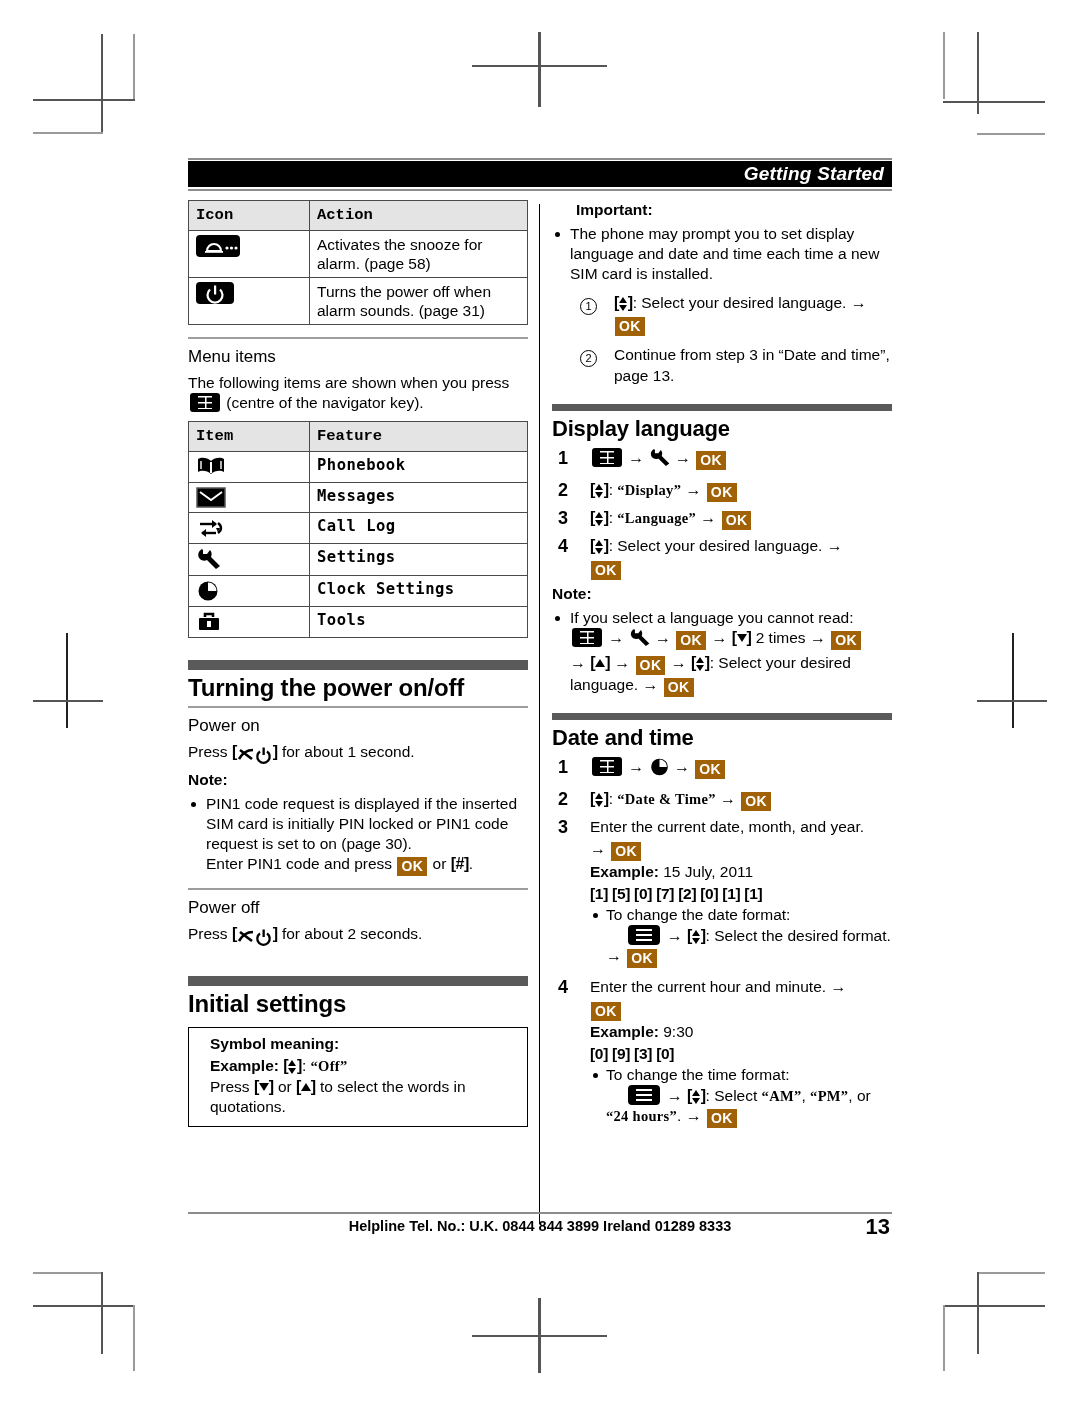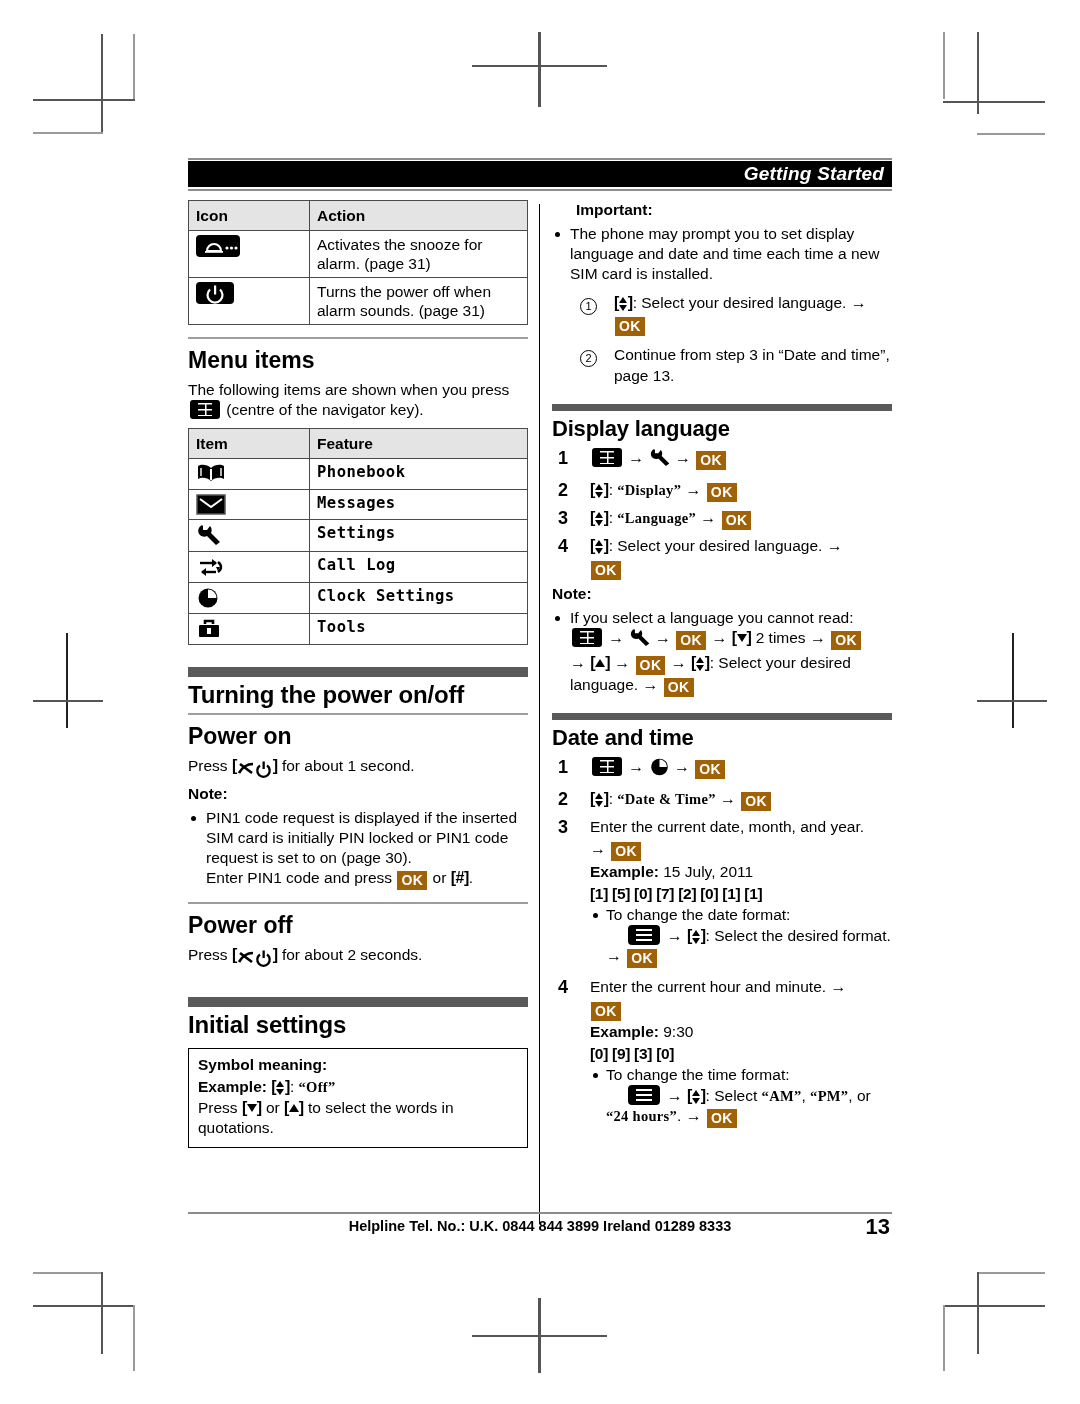--- a/index.html
+++ b/index.html
@@ -58,39 +58,40 @@
   }
 
   
   .p { font-size: 15.5px; line-height: 20px; margin: 6px 0 0 0; }
   .bold { font-weight: bold; }
   h2.sec {
     font-size: 24px; font-weight: bold; margin: 4px 0 0 0;
     letter-spacing: -.2px;
   }
   h3.sub {
-    font-size: 23px; font-weight: bold; margin: 8px 0 0 0;
+    font-size: 17px; font-weight: normal; margin: 8px 0 0 0;
   }
   .rule-thin { height: 2px; background: #9e9e9e; margin: 7px 0 0 0; }
   .rule-grey-block { height: 10px; background: #5a5a5a; margin: 14px 0 0 0; }
 
   
   table.tbl {
     border-collapse: collapse; width: 100%;
     margin-top: 2px;
   }
   table.tbl td, table.tbl th {
     border: 1px solid #4a4a4a;
     padding: 4px 7px;
     font-size: 15.5px; line-height: 19px;
     text-align: left; vertical-align: top;
   }
   table.tbl thead th {
     background: #e4e4e4; font-weight: bold; font-size: 15.5px;
     padding: 5px 7px;
+    font-family: Liberation Mono, monospace;
   }
   td.iconcell { text-align: center; vertical-align: middle; width: 106px; padding: 6px; }
   td.mono { font-family: "DejaVu Sans Mono", monospace; font-weight: bold; font-size: 14.5px; letter-spacing: .5px;}
   
   .ok {
     display: inline-block; background: #a16207; color: #fff;
     font-weight: bold; font-size: 14px; line-height: 16px;
     padding: 1px 4px 2px 4px; margin: 0 1px;
     vertical-align: -2px; letter-spacing: .4px;
     font-family: "Liberation Sans", sans-serif;
@@ -164,21 +165,21 @@
   .bul { position: relative; padding-left: 18px; margin-top: 4px;
          font-size: 15.5px; line-height: 20px; }
   .bul:before {
     content: ""; position: absolute; left: 3px; top: 8px;
     width: 5px; height: 5px; background: #000; border-radius: 50%;
   }
   .bul.sm { padding-left: 16px; }
 
   
   .box {
-    border: 1px solid #000; padding: 7px 9px 9px 9px; margin-top: 9px;
+    border: 1px solid #000; padding: 7px 9px 9px 21px; margin-top: 9px;
   }
   .mono {
     font-family: Liberation Serif, serif; font-weight: bold;
     font-size: 14.5px; letter-spacing: .3px;
   }
 
   
   #footer { position: absolute; left: 188px; top: 1212px; width: 704px; }
   .foot-rule { height: 2px; background: #8b8b8b; }
   .foot-row { position: relative; height: 34px; }
@@ -257,21 +258,21 @@
               <span style="display:inline-block;background:#000;border-radius:4px;width:44px;height:22px;position:relative;">
                 <svg width="44" height="22" viewBox="0 0 44 22" style="display:block">
                   <path d="M11 16 a7 7 0 0 1 14 0 z" fill="none" stroke="#fff" stroke-width="2"></path>
                   <rect x="9" y="16" width="18" height="1.8" fill="#fff"></rect>
                   <circle cx="31" cy="13" r="1.6" fill="#fff"></circle>
                   <circle cx="35.5" cy="13" r="1.6" fill="#fff"></circle>
                   <circle cx="40" cy="13" r="1.6" fill="#fff"></circle>
                 </svg>
               </span>
             </td>
-            <td>Activates the snooze for alarm. (page 31)</td>
+            <td>Activates the snooze for alarm. (page 58)</td>
           </tr>
           <tr>
             <td class="iconcell">
               <span style="display:inline-block;background:#000;border-radius:4px;width:38px;height:22px;">
                 <svg width="38" height="22" viewBox="0 0 38 22" style="display:block">
                   <path d="M14 7.5 a7.5 7.5 0 1 0 10 0" fill="none" stroke="#fff" stroke-width="2.2"></path>
                   <rect x="18" y="3.5" width="2.2" height="9" fill="#fff"></rect>
                 </svg>
               </span>
             </td>
@@ -312,45 +313,45 @@
           <tr>
             <td class="iconcell">
               <span>
                 <svg width="30" height="21" viewBox="0 0 30 21" style="display:block">
                   <rect x="1" y="1" width="28" height="19" fill="#000" stroke="#555" stroke-width="1.5"></rect>
                   <path d="M4 5 L15 13 L26 5" fill="none" stroke="#fff" stroke-width="2"></path>
                 </svg>
               </span>
             </td>
             <td class="mono">Messages</td>
-          </tr>
-          <tr>
-            <td class="iconcell">
-              <span>
-                <svg width="26" height="23" viewBox="0 0 26 23" style="display:block">
-                  <path d="M6 1 C2 3 1 8 4 11 C6 13 9 13 11 12 L20 21 L24 18 L15 9 C16 7 16 4 14 2 L11 6 L7 6 L7 2 Z" fill="#000"></path>
-                </svg>
-              </span>
-            </td>
-            <td class="mono">Settings</td>
           </tr>
           <tr>
             <td class="iconcell">
               <span>
                 <svg width="28" height="22" viewBox="0 0 28 22" style="display:block">
                   <path d="M4 7 L20 7" stroke="#000" stroke-width="2.4" fill="none"></path>
                   <path d="M16 3 L21 7 L16 11 Z" fill="#000"></path>
                   <path d="M22 6 C26 9 26 13 22 16" stroke="#000" stroke-width="2.4" fill="none"></path>
                   <path d="M22 15 L20 11 L24 11 Z" fill="#000"></path>
                   <path d="M20 16 L6 16" stroke="#000" stroke-width="2.4" fill="none"></path>
                   <path d="M10 12 L5 16 L10 20 Z" fill="#000"></path>
                 </svg>
               </span>
             </td>
             <td class="mono">Call Log</td>
+          </tr>
+          <tr>
+            <td class="iconcell">
+              <span>
+                <svg width="26" height="23" viewBox="0 0 26 23" style="display:block">
+                  <path d="M6 1 C2 3 1 8 4 11 C6 13 9 13 11 12 L20 21 L24 18 L15 9 C16 7 16 4 14 2 L11 6 L7 6 L7 2 Z" fill="#000"></path>
+                </svg>
+              </span>
+            </td>
+            <td class="mono">Settings</td>
           </tr>
           <tr>
             <td class="iconcell">
               <span>
                 <svg width="24" height="22" viewBox="0 0 24 22" style="display:block">
                   <circle cx="12" cy="11" r="9.5" fill="#000"></circle>
                   <path d="M12 11 L12 2.5 A8.5 8.5 0 0 1 20.5 11 Z" fill="#fff"></path>
                 </svg>
               </span>
             </td>

